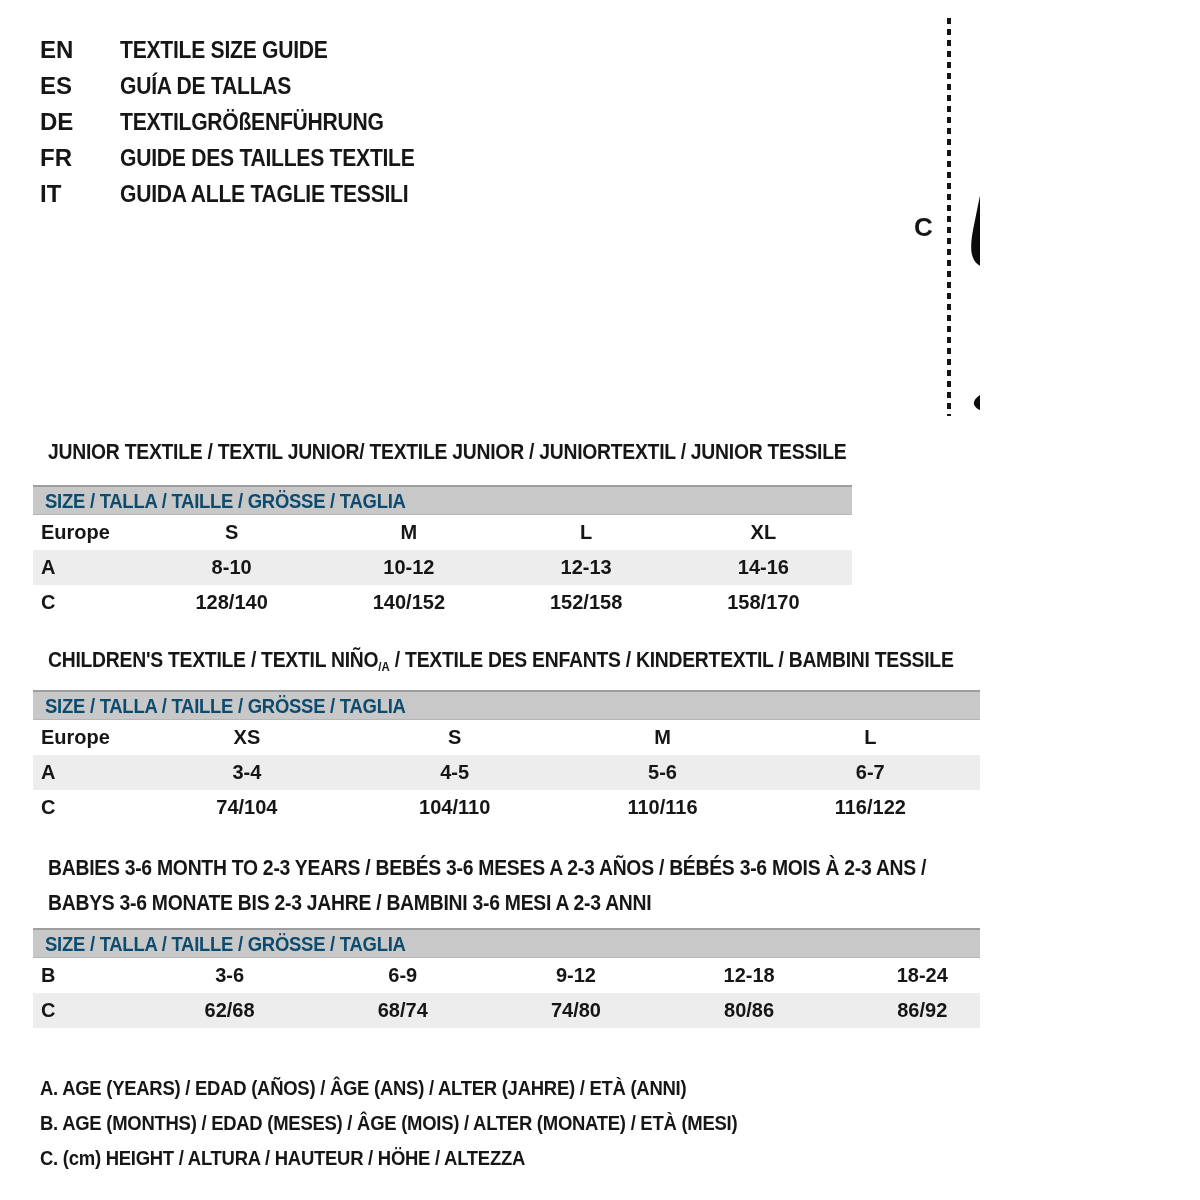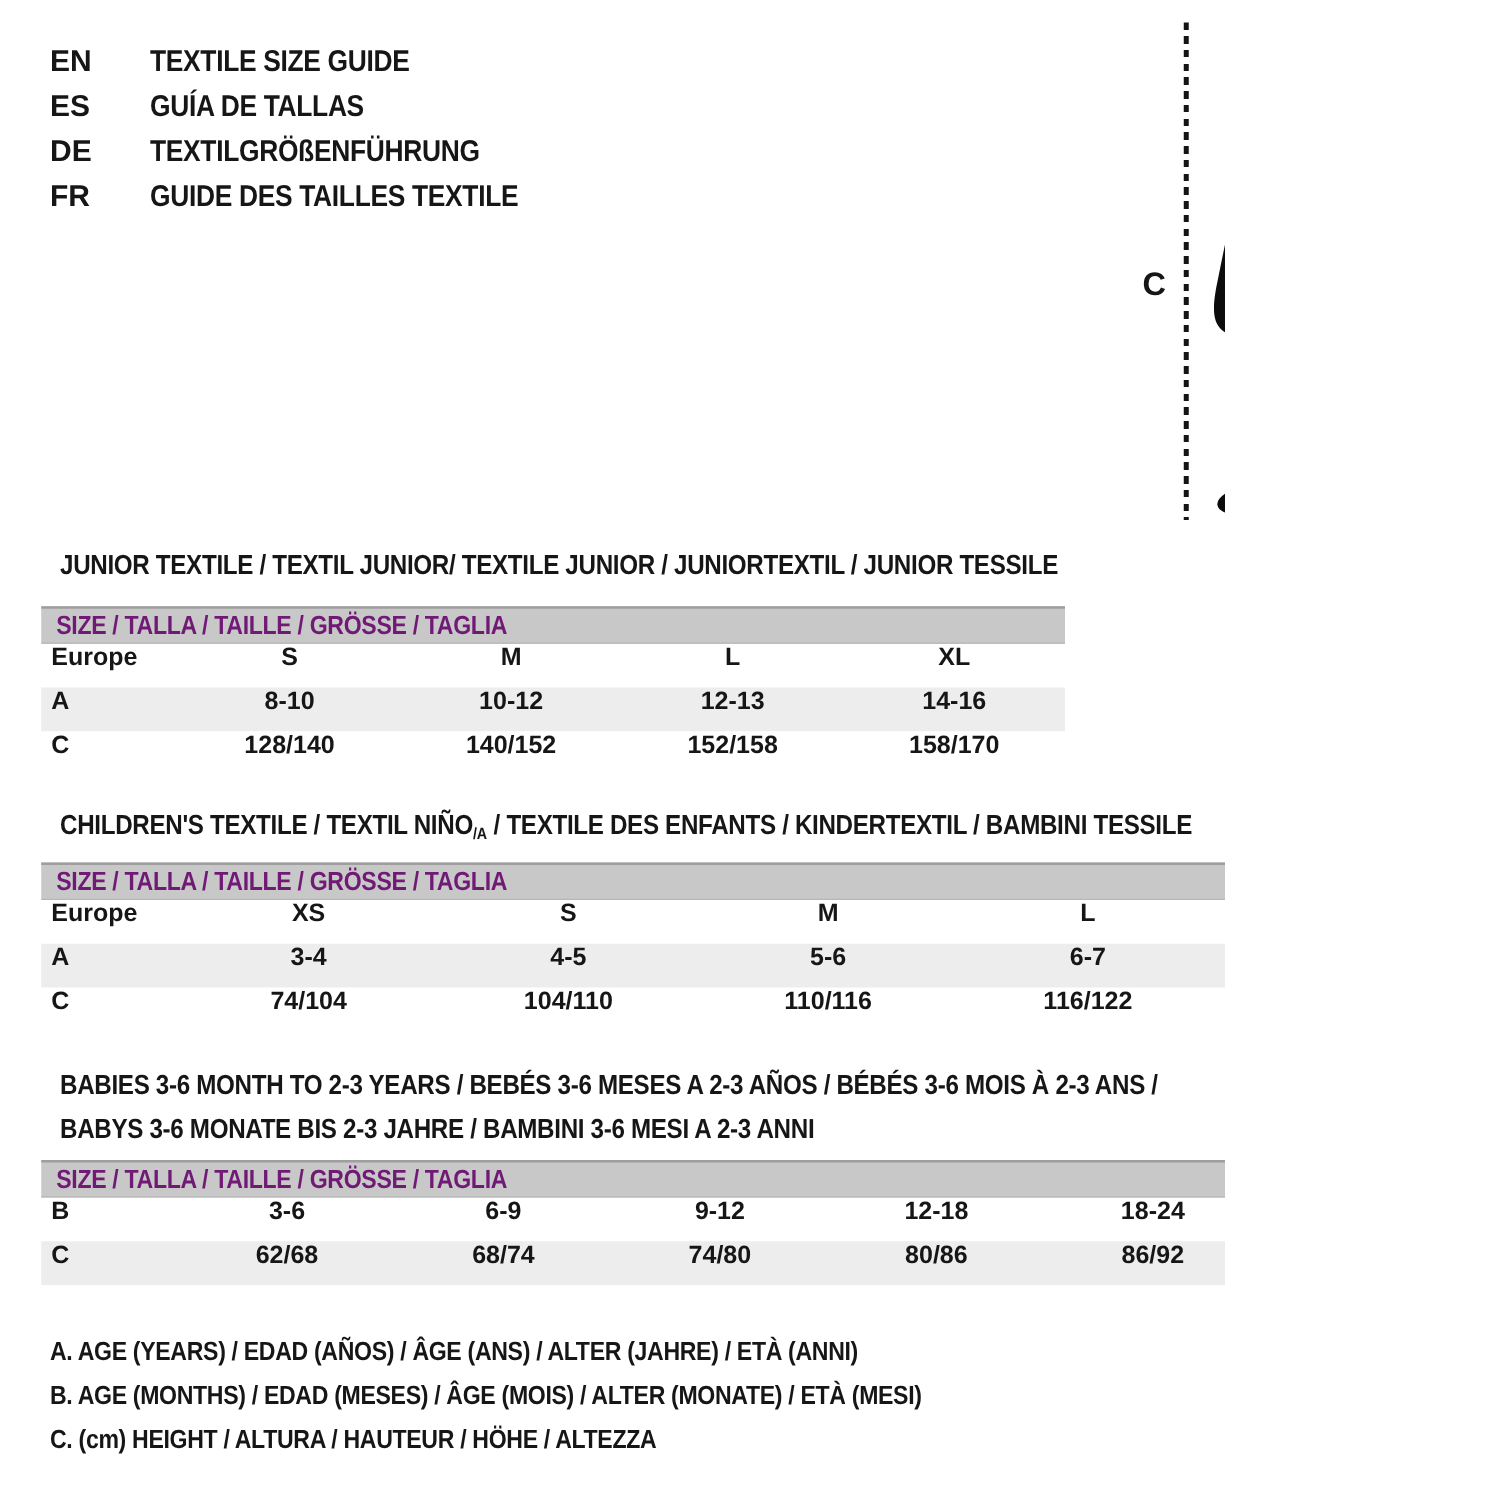--- a/index.html
+++ b/index.html
@@ -27,30 +27,30 @@
   
   .sec-heading { position:absolute; left:48px; font-size:22px; line-height:35px; }
   .hsub { font-size:13px; vertical-align:-4px; letter-spacing:0; }
 
   
   .size-table { position:absolute; left:33px; }
   .bar {
     height:30px; background:#c8c8c8;
     border-top:2px solid #9e9e9e; border-bottom:1px solid #b6b6b6;
     box-sizing:border-box; display:flex; align-items:center;
-    padding-left:12px; font-size:21px; color:#701a75;
+    padding-left:12px; font-size:21px; color:#0c4a6e;
   }
-  .trow { display:flex; height:35px; font-size:20px; }
+  .trow { display:flex; height:35px; align-items:center; font-size:20px; }
   .trow.shaded { background:#ededed; }
   .trow .lbl { flex:0 0 110px; width:110px; padding-left:8px; box-sizing:border-box; }
   .trow .val { flex:1; text-align:center; }
 
   
   .notes { position:absolute; left:40px; top:1070px; }
-  .note { height:35px; display:flex; font-size:21px; }
+  .note { height:35px; display:flex; align-items:center; font-size:21px; }
 </style>
 </head>
 <body>
 
 <div class="page">
 
   <div class="langs">
     <div class="lang-row">
       <span class="lang-code">EN</span>
       <span class="cond">TEXTILE SIZE GUIDE</span>
@@ -59,20 +59,24 @@
       <span class="lang-code">ES</span>
       <span class="cond">GUÍA DE TALLAS</span>
     </div>
     <div class="lang-row">
       <span class="lang-code">DE</span>
       <span class="cond">TEXTILGRÖßENFÜHRUNG</span>
     </div>
     <div class="lang-row">
       <span class="lang-code">FR</span>
       <span class="cond">GUIDE DES TAILLES TEXTILE</span>
+    </div>
+    <div class="lang-row">
+      <span class="lang-code">IT</span>
+      <span class="cond">GUIDA ALLE TAGLIE TESSILI</span>
     </div>
   </div>
 
   <span class="c-label">C</span>
   <div class="hline"></div>
   <svg class="silhouette" viewBox="0 0 170 400" xmlns="http://www.w3.org/2000/svg" aria-hidden="true">
     <g fill="#0c0c0c">
 
       <ellipse cx="88" cy="48" rx="41" ry="45"></ellipse>
       <ellipse cx="45" cy="66" rx="9" ry="14"></ellipse>

